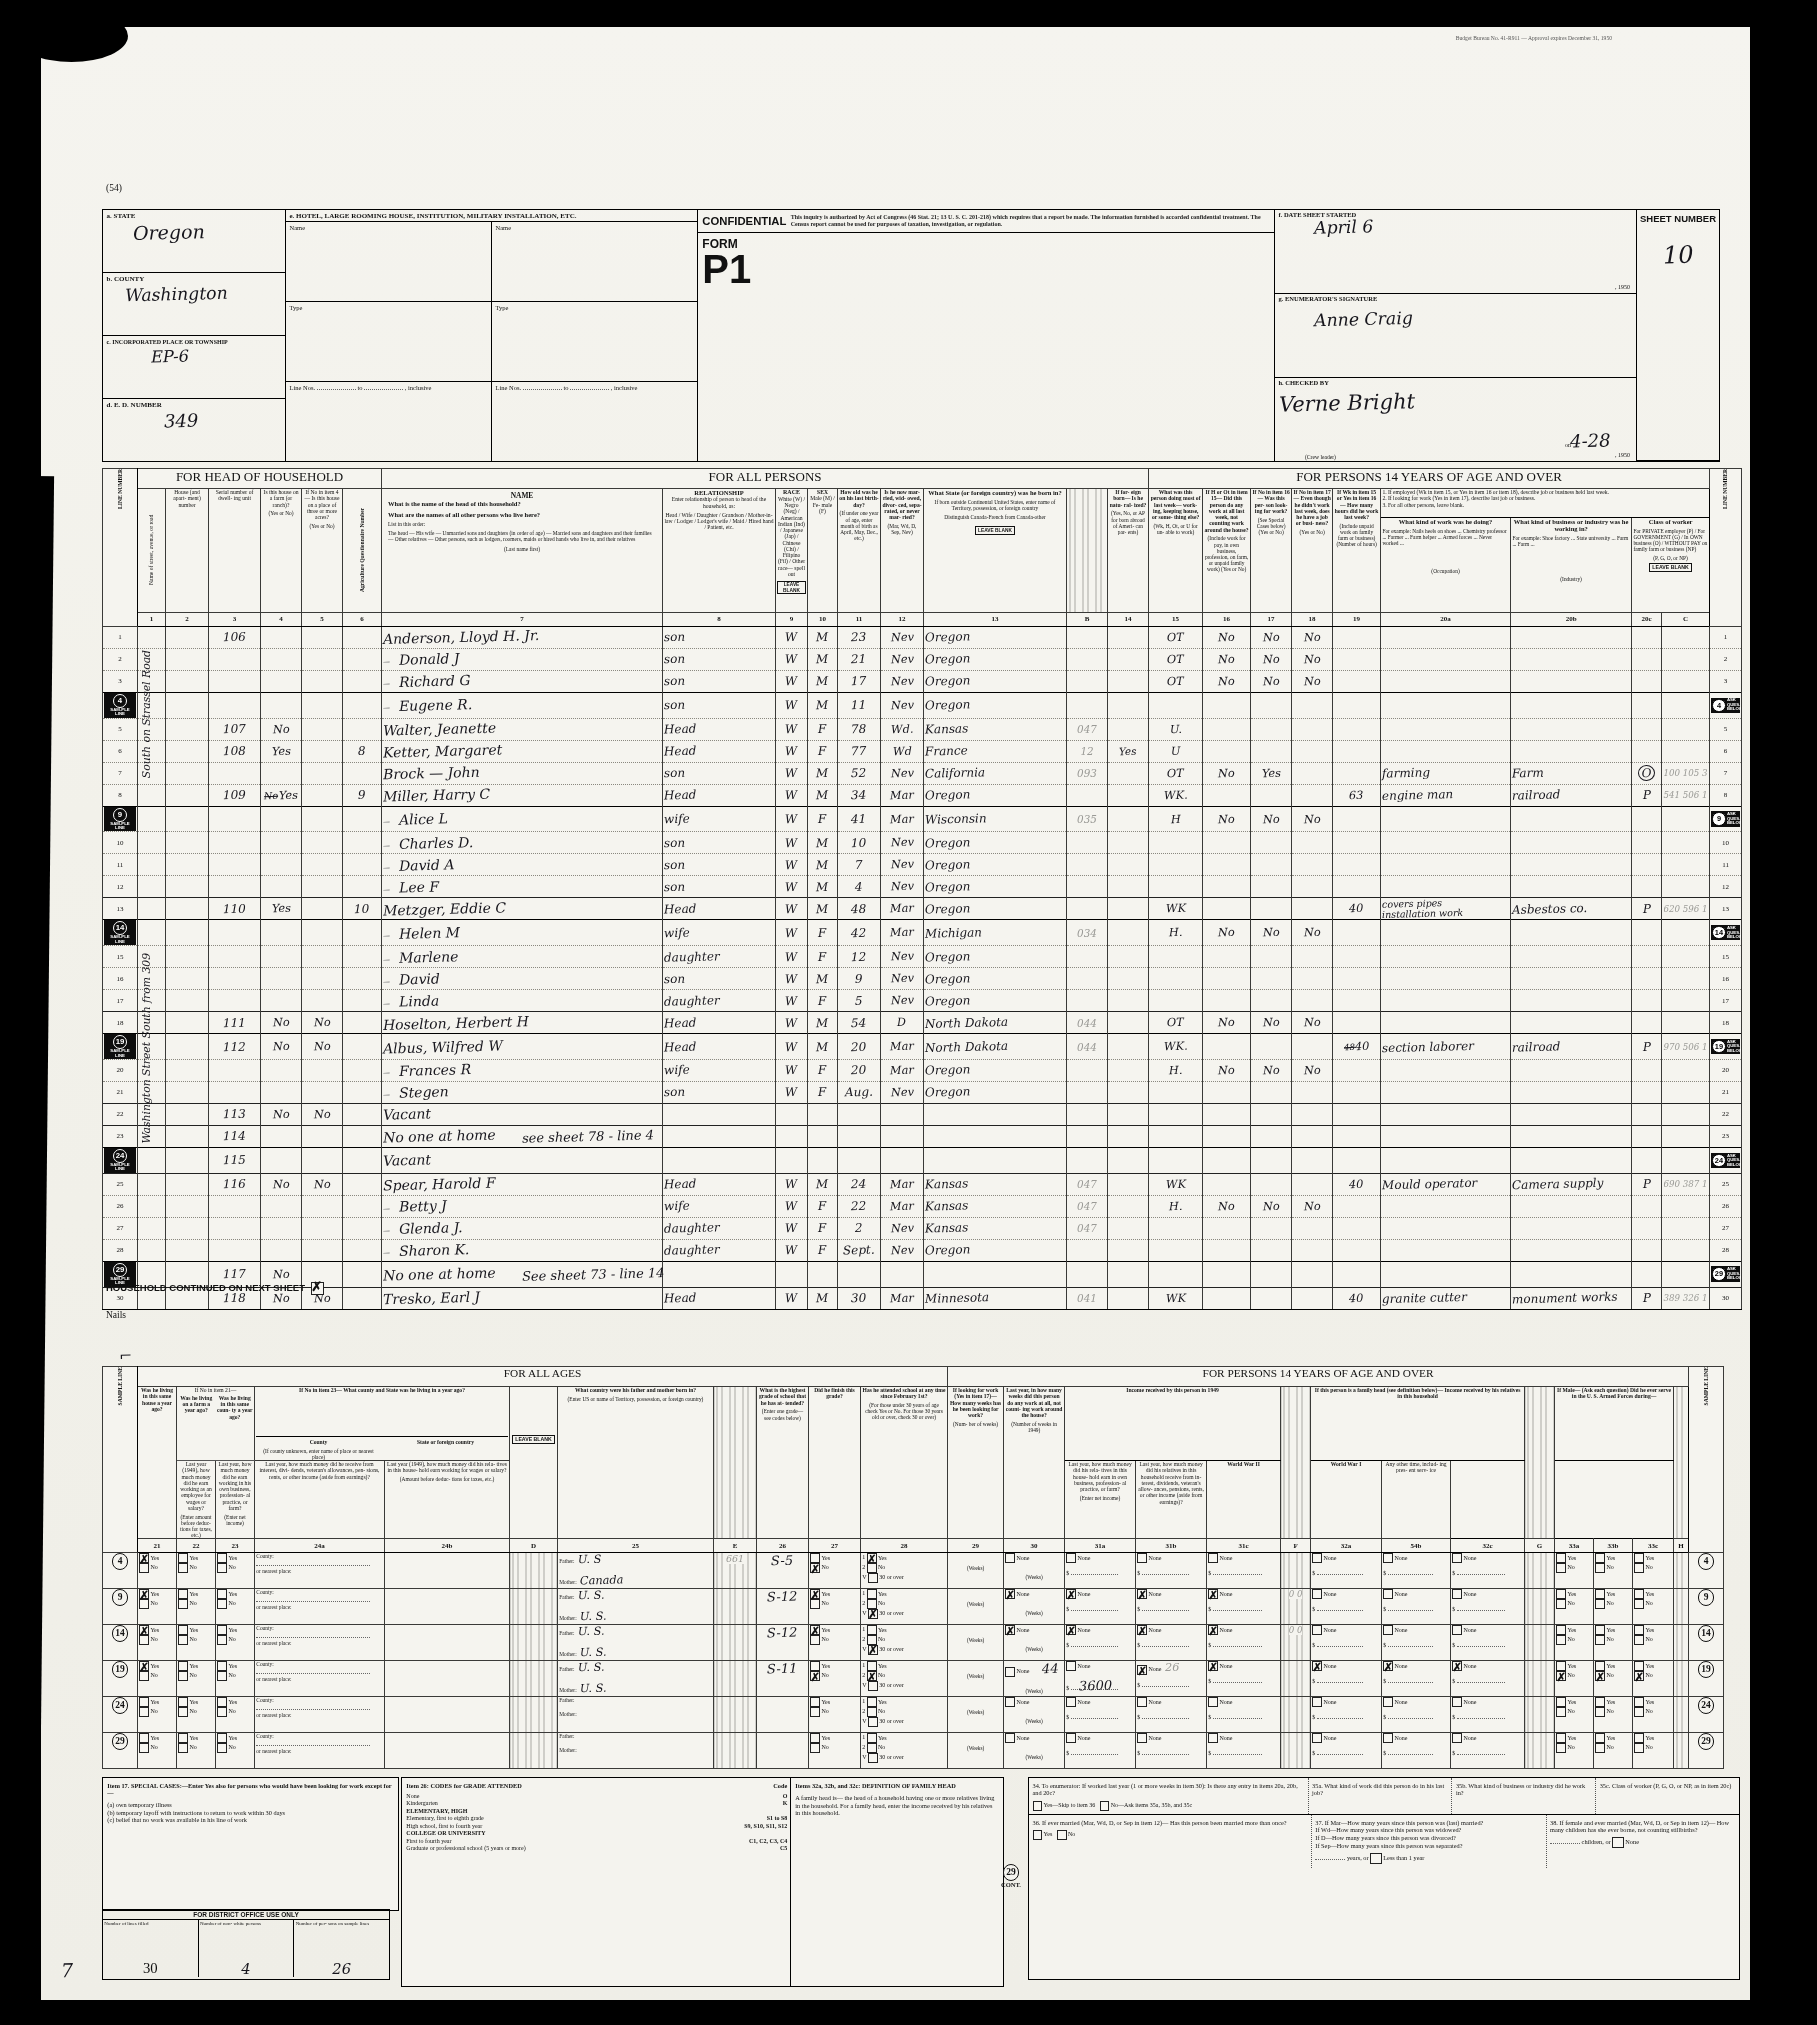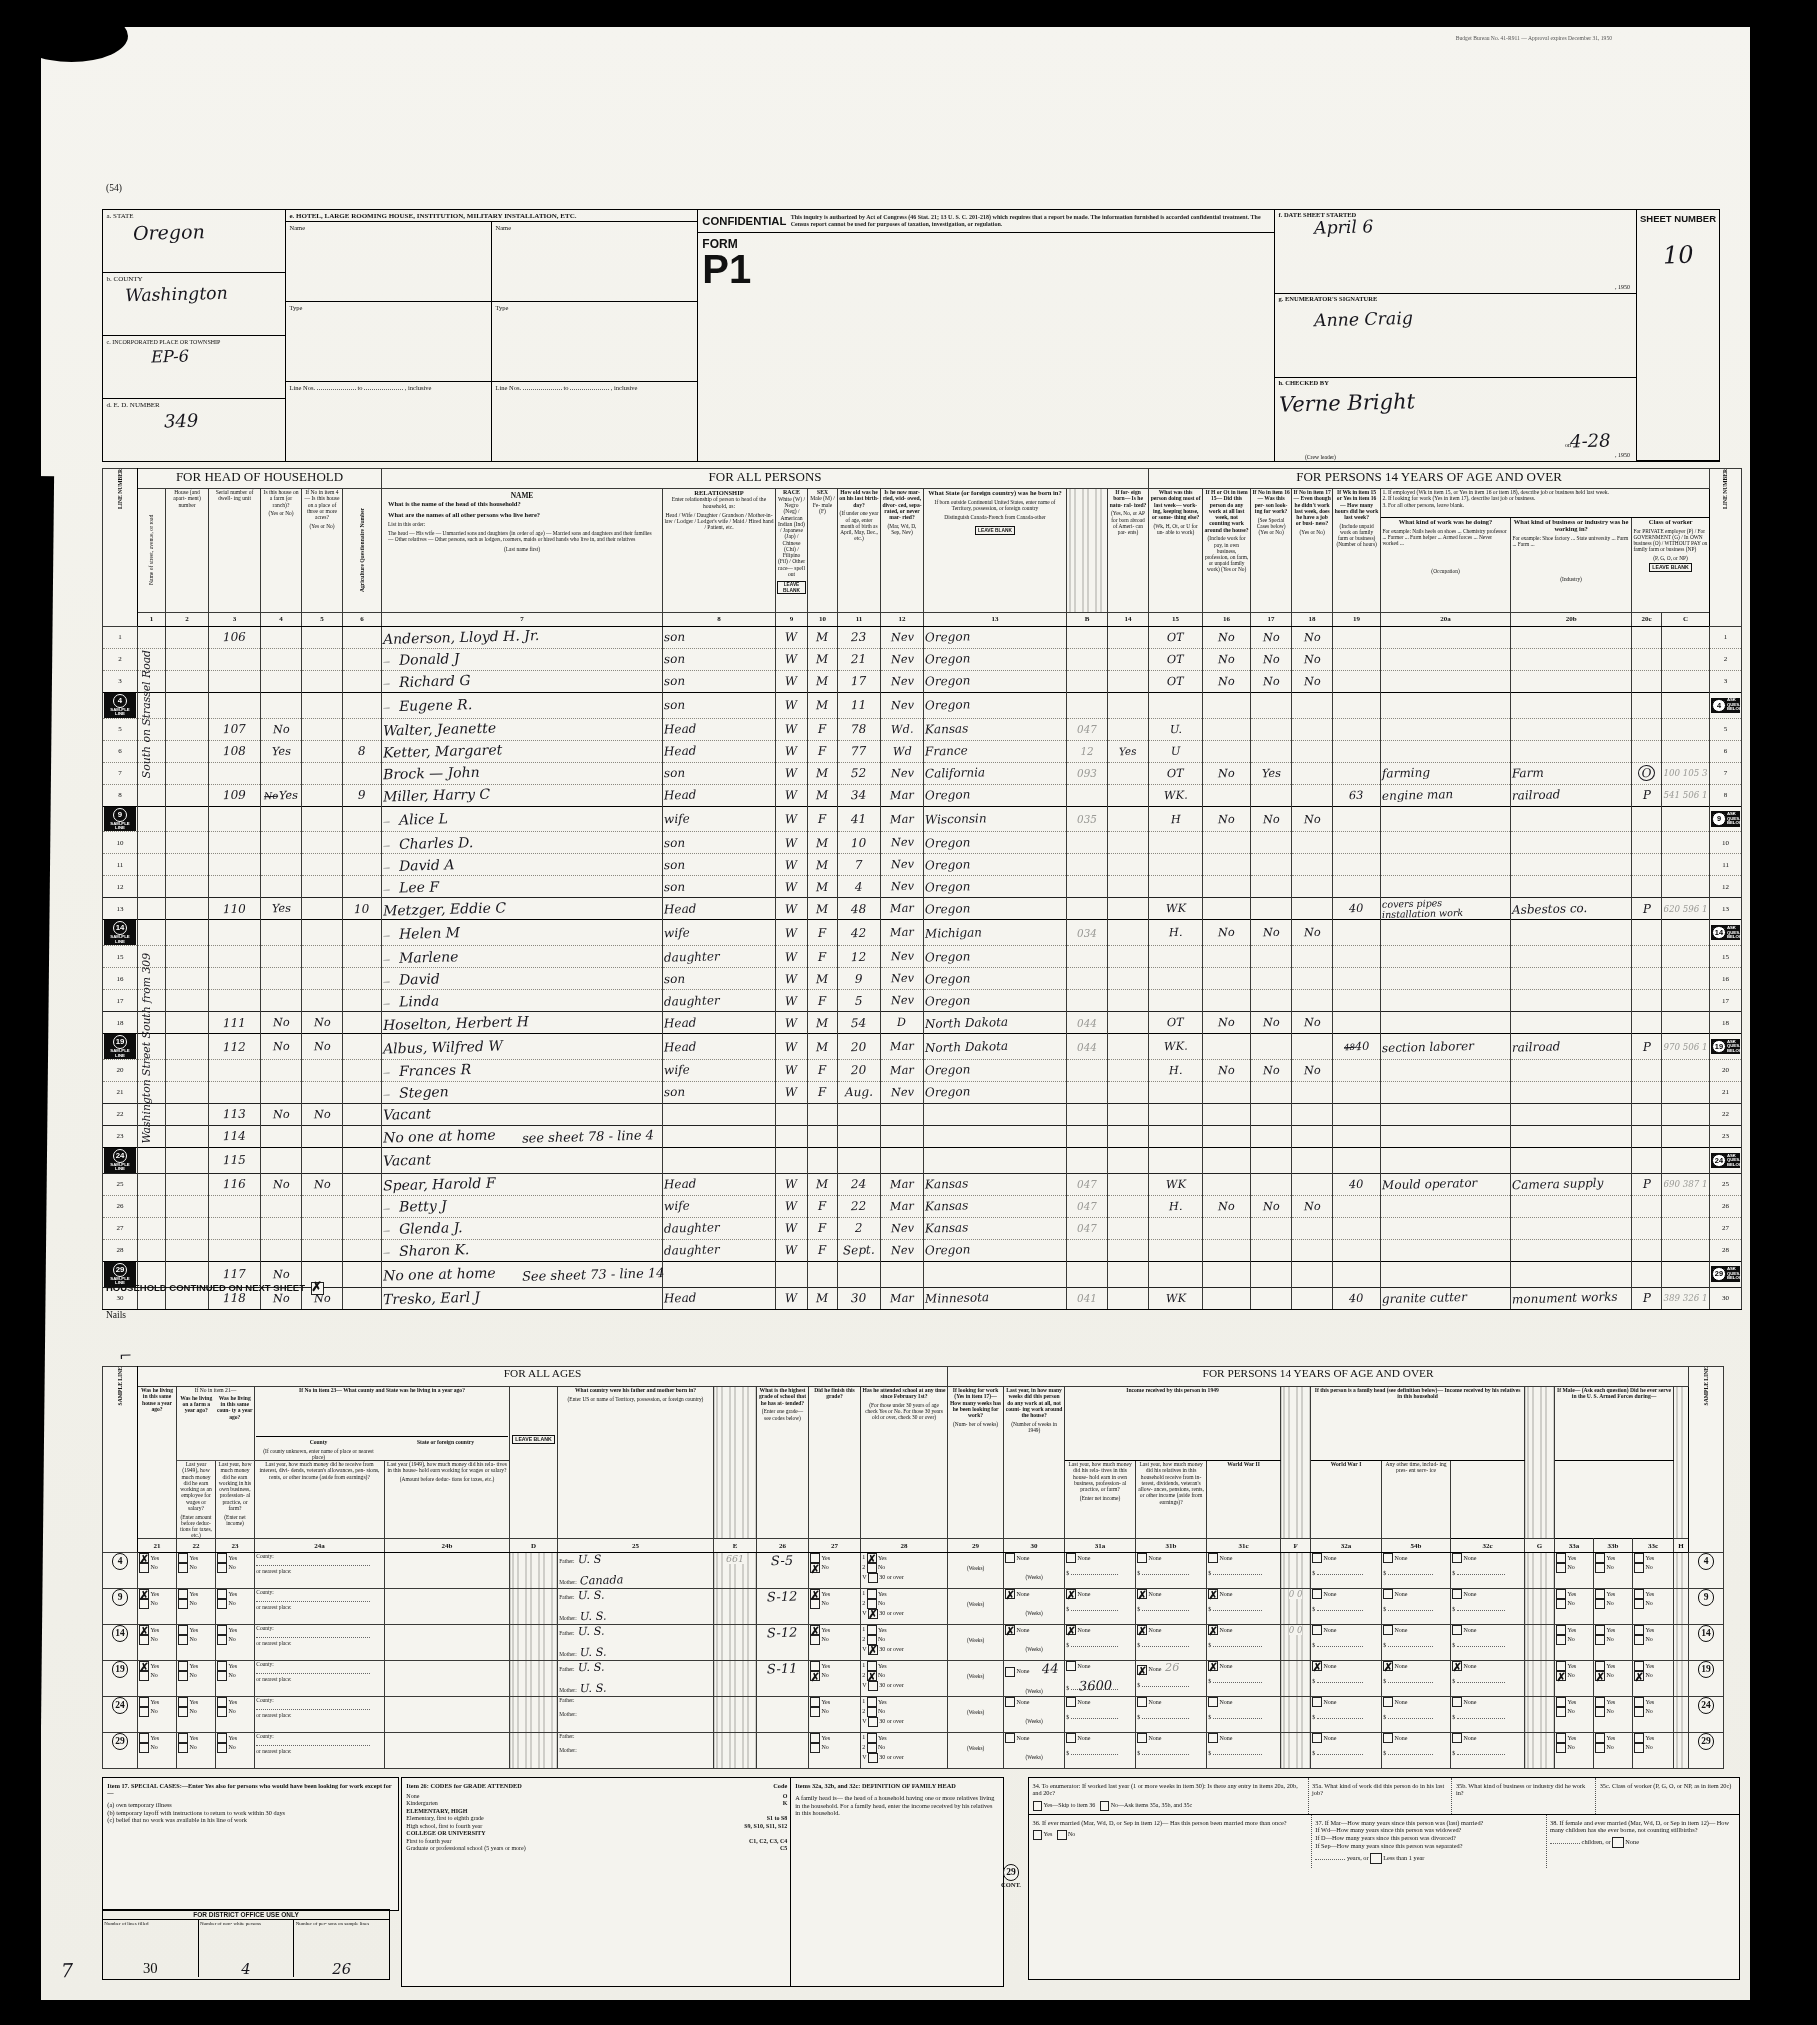--- a/index.html
+++ b/index.html
@@ -23,21 +23,21 @@
       font-family:"Liberation Sans",sans-serif;font-size:6.5px;line-height:1.05;text-align:center;}
   .circ{display:inline-block;width:14.7px;height:14.7px;border:1.3px solid #111;border-radius:50%;
       font-weight:bold;font-size:9.5px;line-height:14.7px;text-align:center;background:#f5f4ef;}
   
   .stamp{position:absolute;font-size:9.5px;}
   .budget{position:absolute;font-size:5.6px;color:#555;}
   .hdr{position:absolute;border:1.3px solid #000;display:flex;}
   .hdr .idcol{width:182px;border-right:0.9px solid #000;display:flex;flex-direction:column;}
   .idrow{flex:1;border-bottom:0.9px solid #000;padding:1.7px 3.5px;position:relative;}
   .idrow:last-child{border-bottom:none;}
-  .idlab{font-size:7px;font-weight:normal;}
+  .idlab{font-size:7px;font-weight:bold;}
   .idval{position:absolute;left:30px;top:11.3px;font-size:16.4px;}
   .hdr .hotel{width:411px;border-right:0.9px solid #000;display:flex;flex-direction:column;}
   .hotelhead{font-size:7px;font-weight:bold;padding:1.7px 3.5px;border-bottom:0.9px solid #000;}
   .hotelcols{flex:1;display:flex;}
   .hotelcol{flex:1;display:flex;flex-direction:column;border-right:0.9px solid #000;}
   .hotelcol:last-child{border-right:none;}
   .hcell{flex:1;border-bottom:0.9px solid #000;padding:1.7px 3.5px;font-size:6.5px;}
   .hcell:last-child{border-bottom:none;}
   .hdr .mid{width:576px;border-right:0.9px solid #000;display:flex;flex-direction:column;}
   .conf{display:flex;border-bottom:0.9px solid #000;padding:3.5px 4.3px;gap:4.3px;}

